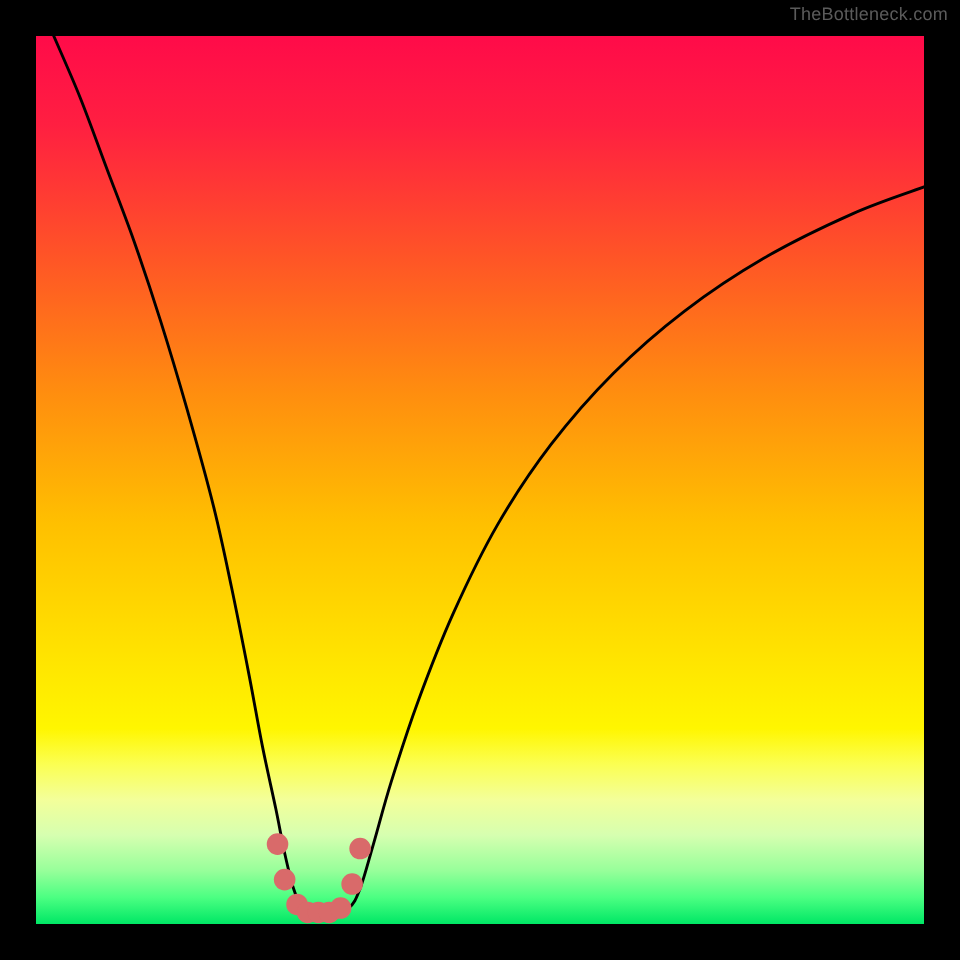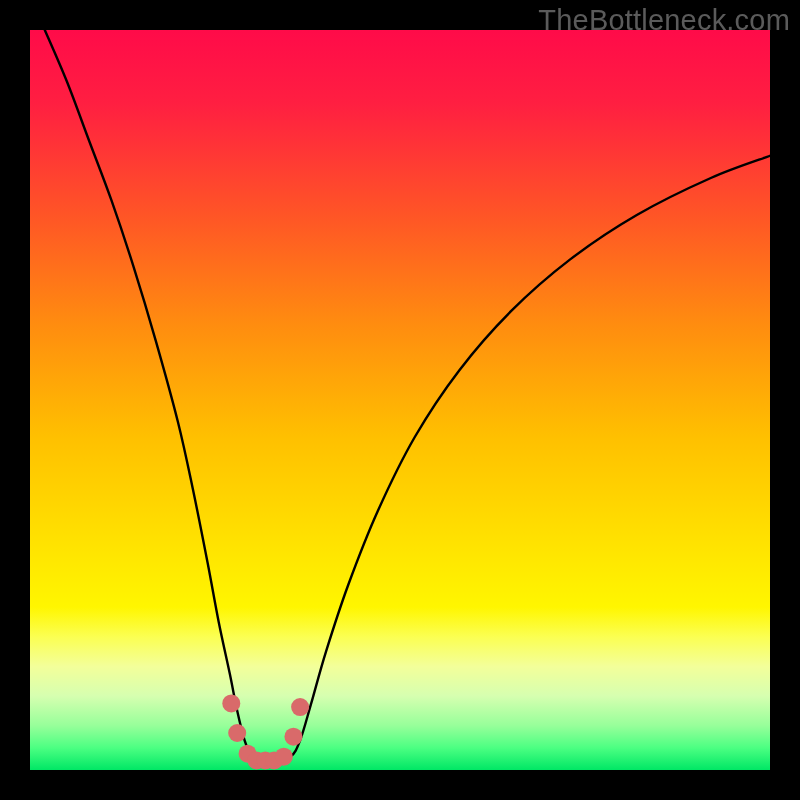--- a/index.html
+++ b/index.html
@@ -39,21 +39,21 @@
     left: 0;
     top: 0;
     width: 100%;
     height: 100%;
   }
   .watermark {
     position: absolute;
     top: 4px;
     right: 10px;
     color: #5b5b5b;
-    font-size: 29px;
+    font-size: 15px;
     letter-spacing: 0.2px;
     font-weight: 500;
   }
 </style>
 </head>
 <body>
 
 <div class="frame">
 
   <div class="watermark">TheBottleneck.com</div>

